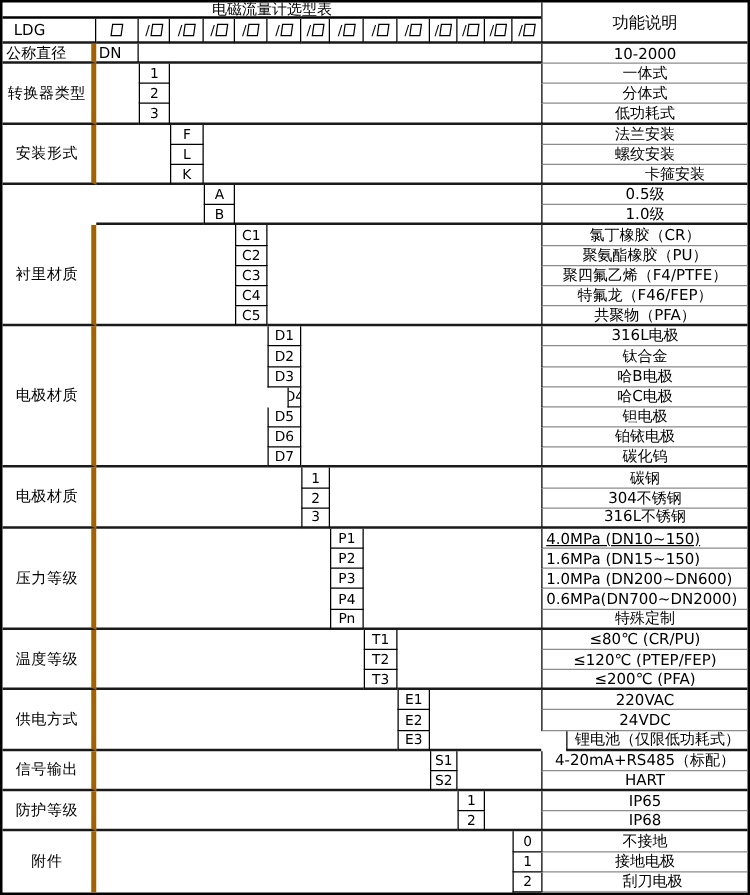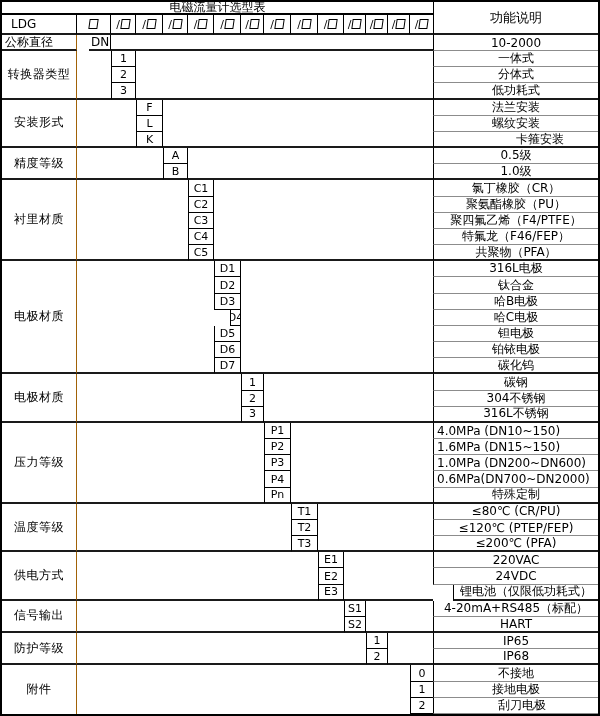--- a/index.html
+++ b/index.html
@@ -16,21 +16,21 @@
     position:relative;
   }
   .sheet > div { overflow:hidden; white-space:nowrap; }
   .title { display:flex; align-items:center; justify-content:center; font-size:12px; line-height:13px; border-bottom:2px solid #000000; }
   .desc-header { display:flex; align-items:center; justify-content:center; font-size:13px; border-left:1px solid #000; border-bottom:2px solid #1a1a1a; }
   .ldg { display:flex; align-items:center; padding-left:9px; font-size:12px; border-right:1px solid #000; }
   .slot { display:flex; align-items:center; justify-content:center; gap:1px; font-size:11px; }
   .vr { border-right:1px solid #000; }
   .sepb { border-bottom:2px solid #1a1a1a; }
   .box { display:inline-block; width:9px; height:10px; border:1px solid #000; transform:skewX(-8deg); background:#fff; }
-  .label { display:flex; align-items:center; justify-content:center; font-size:12px; border-right:1px solid #a16207; letter-spacing:0.5px; }
+  .label { display:flex; align-items:center; justify-content:center; font-size:12px; border-right:4px solid #a16207; letter-spacing:0.5px; }
   .label.left { justify-content:flex-start; padding-left:3px; letter-spacing:0; }
   .code-plain { display:flex; align-items:center; padding-left:2px; font-size:12px; }
   .spacer { }
   .code { display:flex; align-items:center; justify-content:center; font-size:11px;
           border-left:1px solid #000; border-right:1px solid #000; border-bottom:1px solid #000; }
   .code.norb { border-right:none; }
   .code.codelast { border-bottom:2px solid #1a1a1a; }
   .desc { display:flex; align-items:center; justify-content:center; font-size:12px;
           border-left:1px solid #000; border-bottom:1px solid #8c8c8c; }
   .desc.left { justify-content:flex-start; padding-left:3px; }
@@ -92,42 +92,41 @@
     </div>
     <div class="slot sepb vr" style="grid-area: 2 / 14 / 3 / 15;">
       <span>/</span>
       <span class="box"></span>
     </div>
     <div class="slot sepb" style="grid-area: 2 / 15 / 3 / 16;">
       <span>/</span>
       <span class="box"></span>
     </div>
     <div class="label left sepb" style="grid-area: 3 / 1 / 4 / 2;">公称直径</div>
-    <div class="code-plain sepb vr" style="grid-area: 3 / 2 / 4 / 3; margin-left: 12px;">DN</div>
+    <div class="code-plain sepb vr" style="grid-area: 3 / 2 / 4 / 3;">DN</div>
     <div class="spacer sepb" style="grid-area: 3 / 3 / 4 / 16;"></div>
     <div class="desc sepb" style="grid-area: 3 / 16 / 4 / 17;">10-2000</div>
     <div class="label sepb" style="grid-area: 4 / 1 / 7 / 2;">转换器类型</div>
     <div class="spacer sepb" style="grid-area: 4 / 2 / 7 / 3;"></div>
     <div class="code" style="grid-area: 4 / 3 / 5 / 4;">1</div>
     <div class="desc" style="grid-area: 4 / 16 / 5 / 17;">一体式</div>
     <div class="code" style="grid-area: 5 / 3 / 6 / 4;">2</div>
     <div class="desc" style="grid-area: 5 / 16 / 6 / 17;">分体式</div>
     <div class="code codelast" style="grid-area: 6 / 3 / 7 / 4;">3</div>
     <div class="desc desclast" style="grid-area: 6 / 16 / 7 / 17;">低功耗式</div>
     <div class="spacer sepb" style="grid-area: 4 / 4 / 7 / 16;"></div>
     <div class="label sepb" style="grid-area: 7 / 1 / 10 / 2;">安装形式</div>
     <div class="spacer sepb" style="grid-area: 7 / 2 / 10 / 4;"></div>
     <div class="code" style="grid-area: 7 / 4 / 8 / 5;">F</div>
     <div class="desc" style="grid-area: 7 / 16 / 8 / 17;">法兰安装</div>
     <div class="code" style="grid-area: 8 / 4 / 9 / 5;">L</div>
     <div class="desc" style="grid-area: 8 / 16 / 9 / 17;">螺纹安装</div>
     <div class="code codelast" style="grid-area: 9 / 4 / 10 / 5;">K</div>
     <div class="desc desclast" style="grid-area: 9 / 16 / 10 / 17; padding-left: 48px;">卡箍安装</div>
     <div class="spacer sepb" style="grid-area: 7 / 5 / 10 / 16;"></div>
-    <div class="label sepb" style="grid-area: 10 / 1 / 12 / 2;">精度等级</div>
     <div class="spacer sepb" style="grid-area: 10 / 2 / 12 / 5;"></div>
     <div class="code" style="grid-area: 10 / 5 / 11 / 6;">A</div>
     <div class="desc" style="grid-area: 10 / 16 / 11 / 17;">0.5级</div>
     <div class="code codelast" style="grid-area: 11 / 5 / 12 / 6;">B</div>
     <div class="desc desclast" style="grid-area: 11 / 16 / 12 / 17;">1.0级</div>
     <div class="spacer sepb" style="grid-area: 10 / 6 / 12 / 16;"></div>
     <div class="label sepb" style="grid-area: 12 / 1 / 17 / 2;">衬里材质</div>
     <div class="spacer sepb" style="grid-area: 12 / 2 / 17 / 6;"></div>
     <div class="code" style="grid-area: 12 / 6 / 13 / 7;">C1</div>
     <div class="desc" style="grid-area: 12 / 16 / 13 / 17;">氯丁橡胶（CR）</div>
@@ -162,21 +161,21 @@
     <div class="code" style="grid-area: 24 / 8 / 25 / 9;">1</div>
     <div class="desc" style="grid-area: 24 / 16 / 25 / 17;">碳钢</div>
     <div class="code" style="grid-area: 25 / 8 / 26 / 9;">2</div>
     <div class="desc" style="grid-area: 25 / 16 / 26 / 17;">304不锈钢</div>
     <div class="code codelast" style="grid-area: 26 / 8 / 27 / 9;">3</div>
     <div class="desc desclast" style="grid-area: 26 / 16 / 27 / 17;">316L不锈钢</div>
     <div class="spacer sepb" style="grid-area: 24 / 9 / 27 / 16;"></div>
     <div class="label sepb" style="grid-area: 27 / 1 / 32 / 2;">压力等级</div>
     <div class="spacer sepb" style="grid-area: 27 / 2 / 32 / 9;"></div>
     <div class="code" style="grid-area: 27 / 9 / 28 / 10;">P1</div>
-    <div class="desc left" style="grid-area: 27 / 16 / 28 / 17;">4.0MPa (DN10~150)</div>
+    <div class="desc left" style="grid-area: 27 / 16 / 28 / 17; text-decoration: underline;">4.0MPa (DN10~150)</div>
     <div class="code" style="grid-area: 28 / 9 / 29 / 10;">P2</div>
     <div class="desc left" style="grid-area: 28 / 16 / 29 / 17;">1.6MPa (DN15~150)</div>
     <div class="code" style="grid-area: 29 / 9 / 30 / 10;">P3</div>
     <div class="desc left" style="grid-area: 29 / 16 / 30 / 17;">1.0MPa (DN200~DN600)</div>
     <div class="code" style="grid-area: 30 / 9 / 31 / 10;">P4</div>
     <div class="desc left" style="grid-area: 30 / 16 / 31 / 17;">0.6MPa(DN700~DN2000)</div>
     <div class="code codelast" style="grid-area: 31 / 9 / 32 / 10;">Pn</div>
     <div class="desc desclast" style="grid-area: 31 / 16 / 32 / 17;">特殊定制</div>
     <div class="spacer sepb" style="grid-area: 27 / 10 / 32 / 16;"></div>
     <div class="label sepb" style="grid-area: 32 / 1 / 35 / 2;">温度等级</div>

